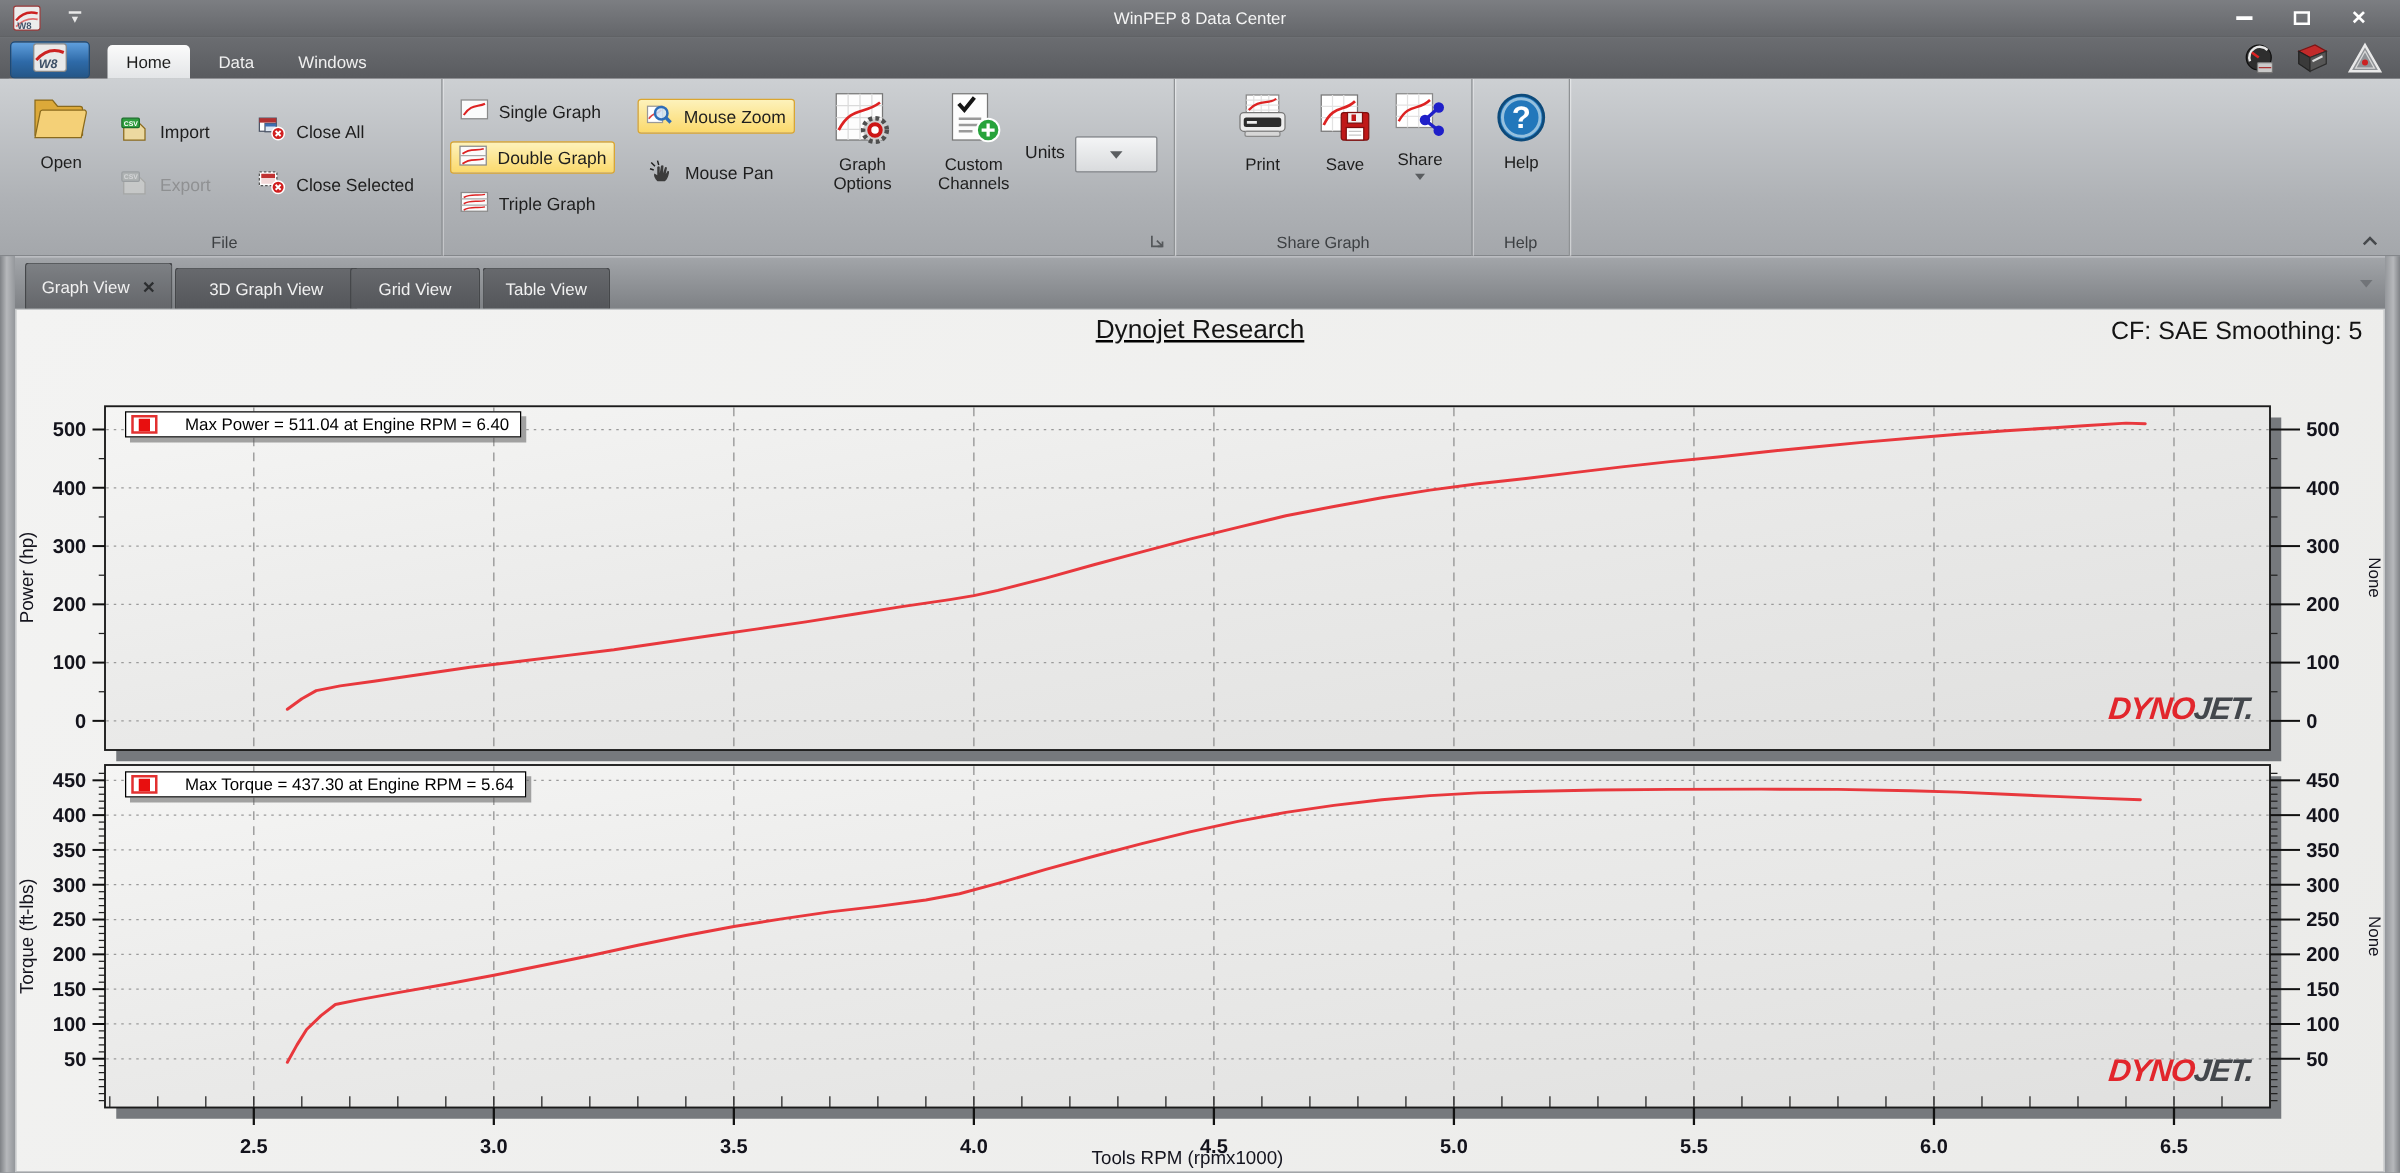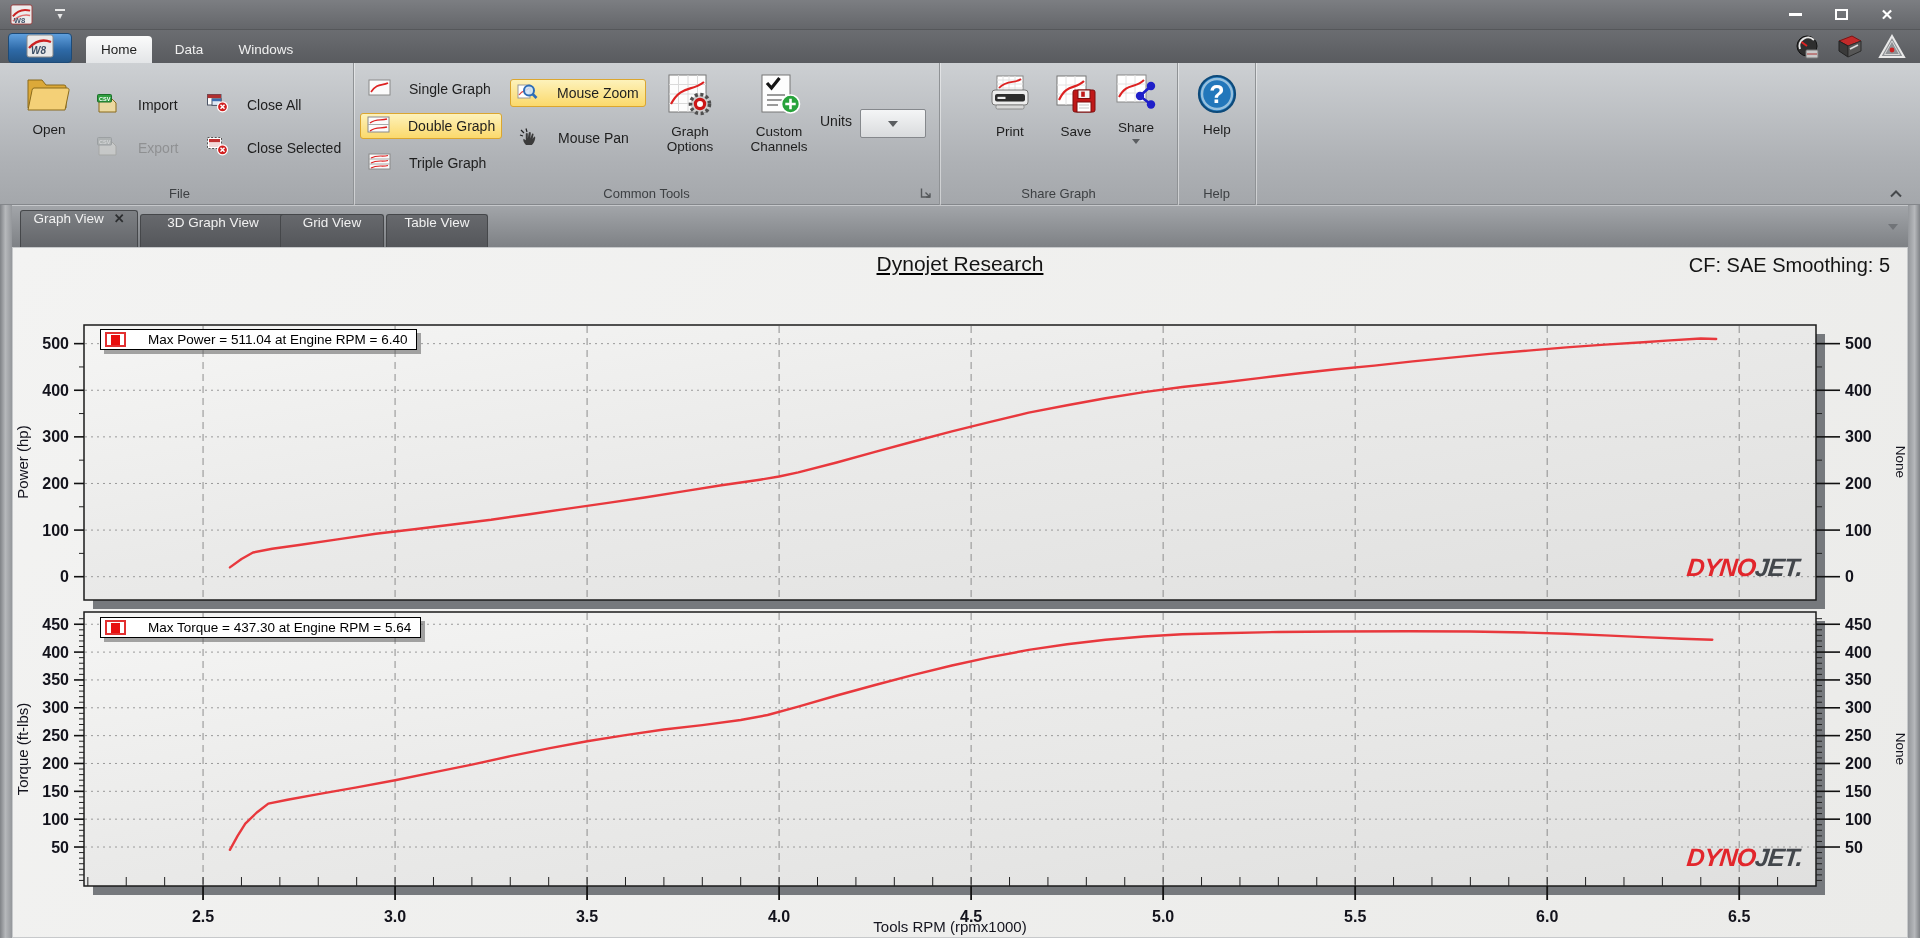--- a/index.html
+++ b/index.html
@@ -32,21 +32,21 @@
   .rtab.active { background:linear-gradient(#fbfbfb,#e3e5e7); color:#1d1d1d; }
   .tabrow-icons { position:absolute; right:14px; top:3px; display:flex; gap:14px; }
   .tabrow-icons .ticon { width:28px; height:28px; }
 
   
   .ribbon { position:absolute; left:0; top:63px; width:1920px; height:142px;
     background:linear-gradient(#cdd0d3,#aeb1b5 70%,#a4a7ab); border-bottom:1px solid #84878b; }
   .rgroup { position:absolute; top:0; height:142px; border-right:1px solid #8f9295; box-shadow:1px 0 0 rgba(255,255,255,.45); }
   .rgroup-label { position:absolute; left:0; right:0; bottom:4px; text-align:center;
     font-size:13px; color:#3d4043; }
-  .rbtn { position:absolute; display:flex; align-items:center; gap:18px; font-size:14px;
+  .rbtn { position:absolute; display:flex; align-items:center; gap:8px; font-size:14px;
     color:#1e1e1e; padding:2px 6px; border-radius:3px; white-space:nowrap; }
   .rbtn.big { flex-direction:column; justify-content:flex-start; gap:4px; text-align:center;
     font-size:13.5px; line-height:1.12; white-space:normal; }
   .rbtn.sel { background:linear-gradient(#fdf2bb,#fbd96c); border:1px solid #dba62f; }
   .rbtn.disabled { opacity:.5; color:#6d6d6d; }
   .units-drop { position:absolute; width:66px; height:29px; border:1px solid #85888c; border-radius:2px;
     background:linear-gradient(#f4f5f6,#d9dbdd); display:flex; align-items:center; justify-content:center; }
   .drop-arrow { width:0; height:0; border-left:5px solid transparent; border-right:5px solid transparent;
     border-top:6px solid #5a5d60; }
   .launcher { position:absolute; right:6px; bottom:5px; width:14px; height:14px; }
@@ -54,21 +54,21 @@
 
   
   .workspace { position:absolute; left:0; top:205px; width:1920px; height:733px; background:#9b9ea2; }
   .edge { position:absolute; top:0; bottom:0; width:12px;
     background:linear-gradient(90deg,#7f8286,#b6b8bb 45%,#94979b); }
   .edge.left { left:0; } .edge.right { right:0; transform:scaleX(-1); }
   .doctabs { position:absolute; left:12px; top:0; right:12px; height:42px;
     background:linear-gradient(#a2a5a9,#7e8185); border-top:1px solid #c6c8cb; }
   .dtab { position:absolute; bottom:0; height:33px; background:linear-gradient(#67696d,#54565a);
     color:#f1f1f1; font-size:13.5px; border-radius:3px 3px 0 0; border:1px solid #45474a; border-bottom:none;
-    display:flex; align-items:flex-start; justify-content:center; gap:10px; }
+    display:flex; align-items:center; justify-content:center; gap:10px; }
   .dtab.active { height:37px; background:linear-gradient(#7d8084,#64666a); }
   .dtab-close { font-size:13px; color:#2c2e30; font-weight:bold; }
   .dtabs-overflow { position:absolute; right:10px; top:18px; width:0; height:0;
     border-left:5px solid transparent; border-right:5px solid transparent; border-top:6px solid #64676b; opacity:.7; }
 
   
   .content { position:absolute; left:12px; top:42px; right:12px; bottom:0;
     background:linear-gradient(135deg,#f3f3f2,#ebebe9); border:1px solid #c7c9cb; }
   .chart-header { position:absolute; left:0; top:252px; width:1920px; height:58px;text-decoration:underline; }
   .ch-title { text-align:center; font-size:21px; color:#141414; }
@@ -110,20 +110,21 @@
   <div class="titlebar">
     <div class="app-icon">
       <svg width="23" height="23" viewBox="0 0 24 24">
           <rect x="1" y="2" width="22" height="20" rx="2" fill="#ececec" stroke="#9b3b3b"></rect>
           <path d="M3 14 Q10 5 21 8" stroke="#cc2222" fill="none" stroke-width="2"></path>
           <path d="M3 19 Q11 11 21 13" stroke="#e07070" fill="none" stroke-width="1.5"></path>
           <text x="4" y="21" font-size="8" font-weight="bold" fill="#44556b">W8</text>
         </svg>
     </div>
     <div class="qat-btn"><span class="bar"></span>▾</div>
+    <div class="win-title">WinPEP 8 Data Center</div>
     <div class="win-btns">
       <div class="win-btn">
           <span class="glyph-min"></span>
         </div>
       <div class="win-btn">
           <span class="glyph-max"></span>
         </div>
       <div class="win-btn">
           <span class="glyph-close">✕</span>
         </div>
@@ -316,21 +317,20 @@
       <div class="units-drop" style="left:506px;top:46px">
         <span class="drop-arrow"></span>
       </div>
 
       <span class="launcher">
         <svg width="14" height="14" viewBox="0 0 14 14">
             <path d="M2.5 2.5 v8.5 h8.5" fill="none" stroke="#55585b" stroke-width="1.4"></path>
             <path d="M6.5 6.5 l4.5 4.5 M11 7.2 v3.8 h-3.8" fill="none" stroke="#55585b" stroke-width="1.4"></path>
           </svg>
       </span>
-      <div class="rgroup-label">Common Tools</div>
     </div>
 
     <div class="rgroup" style="left:940px;width:238px">
       <div class="rbtn big" style="left:40px;top:8px;width:60px">
         <span>
           <svg width="44" height="44" viewBox="0 0 44 44">
               <rect x="9" y="3" width="26" height="15" fill="#fff" stroke="#888"></rect>
               <path d="M9 7 h26 M9 11 h26 M9 15 h26 M15 3 v15 M21 3 v15 M27 3 v15" stroke="#e2e2e2"></path>
               <path d="M11 15 C19 6 27 11 33 6" stroke="#d22" fill="none" stroke-width="1.8"></path>
               <rect x="4" y="17" width="36" height="15" rx="3" fill="#ededed" stroke="#777"></rect>

